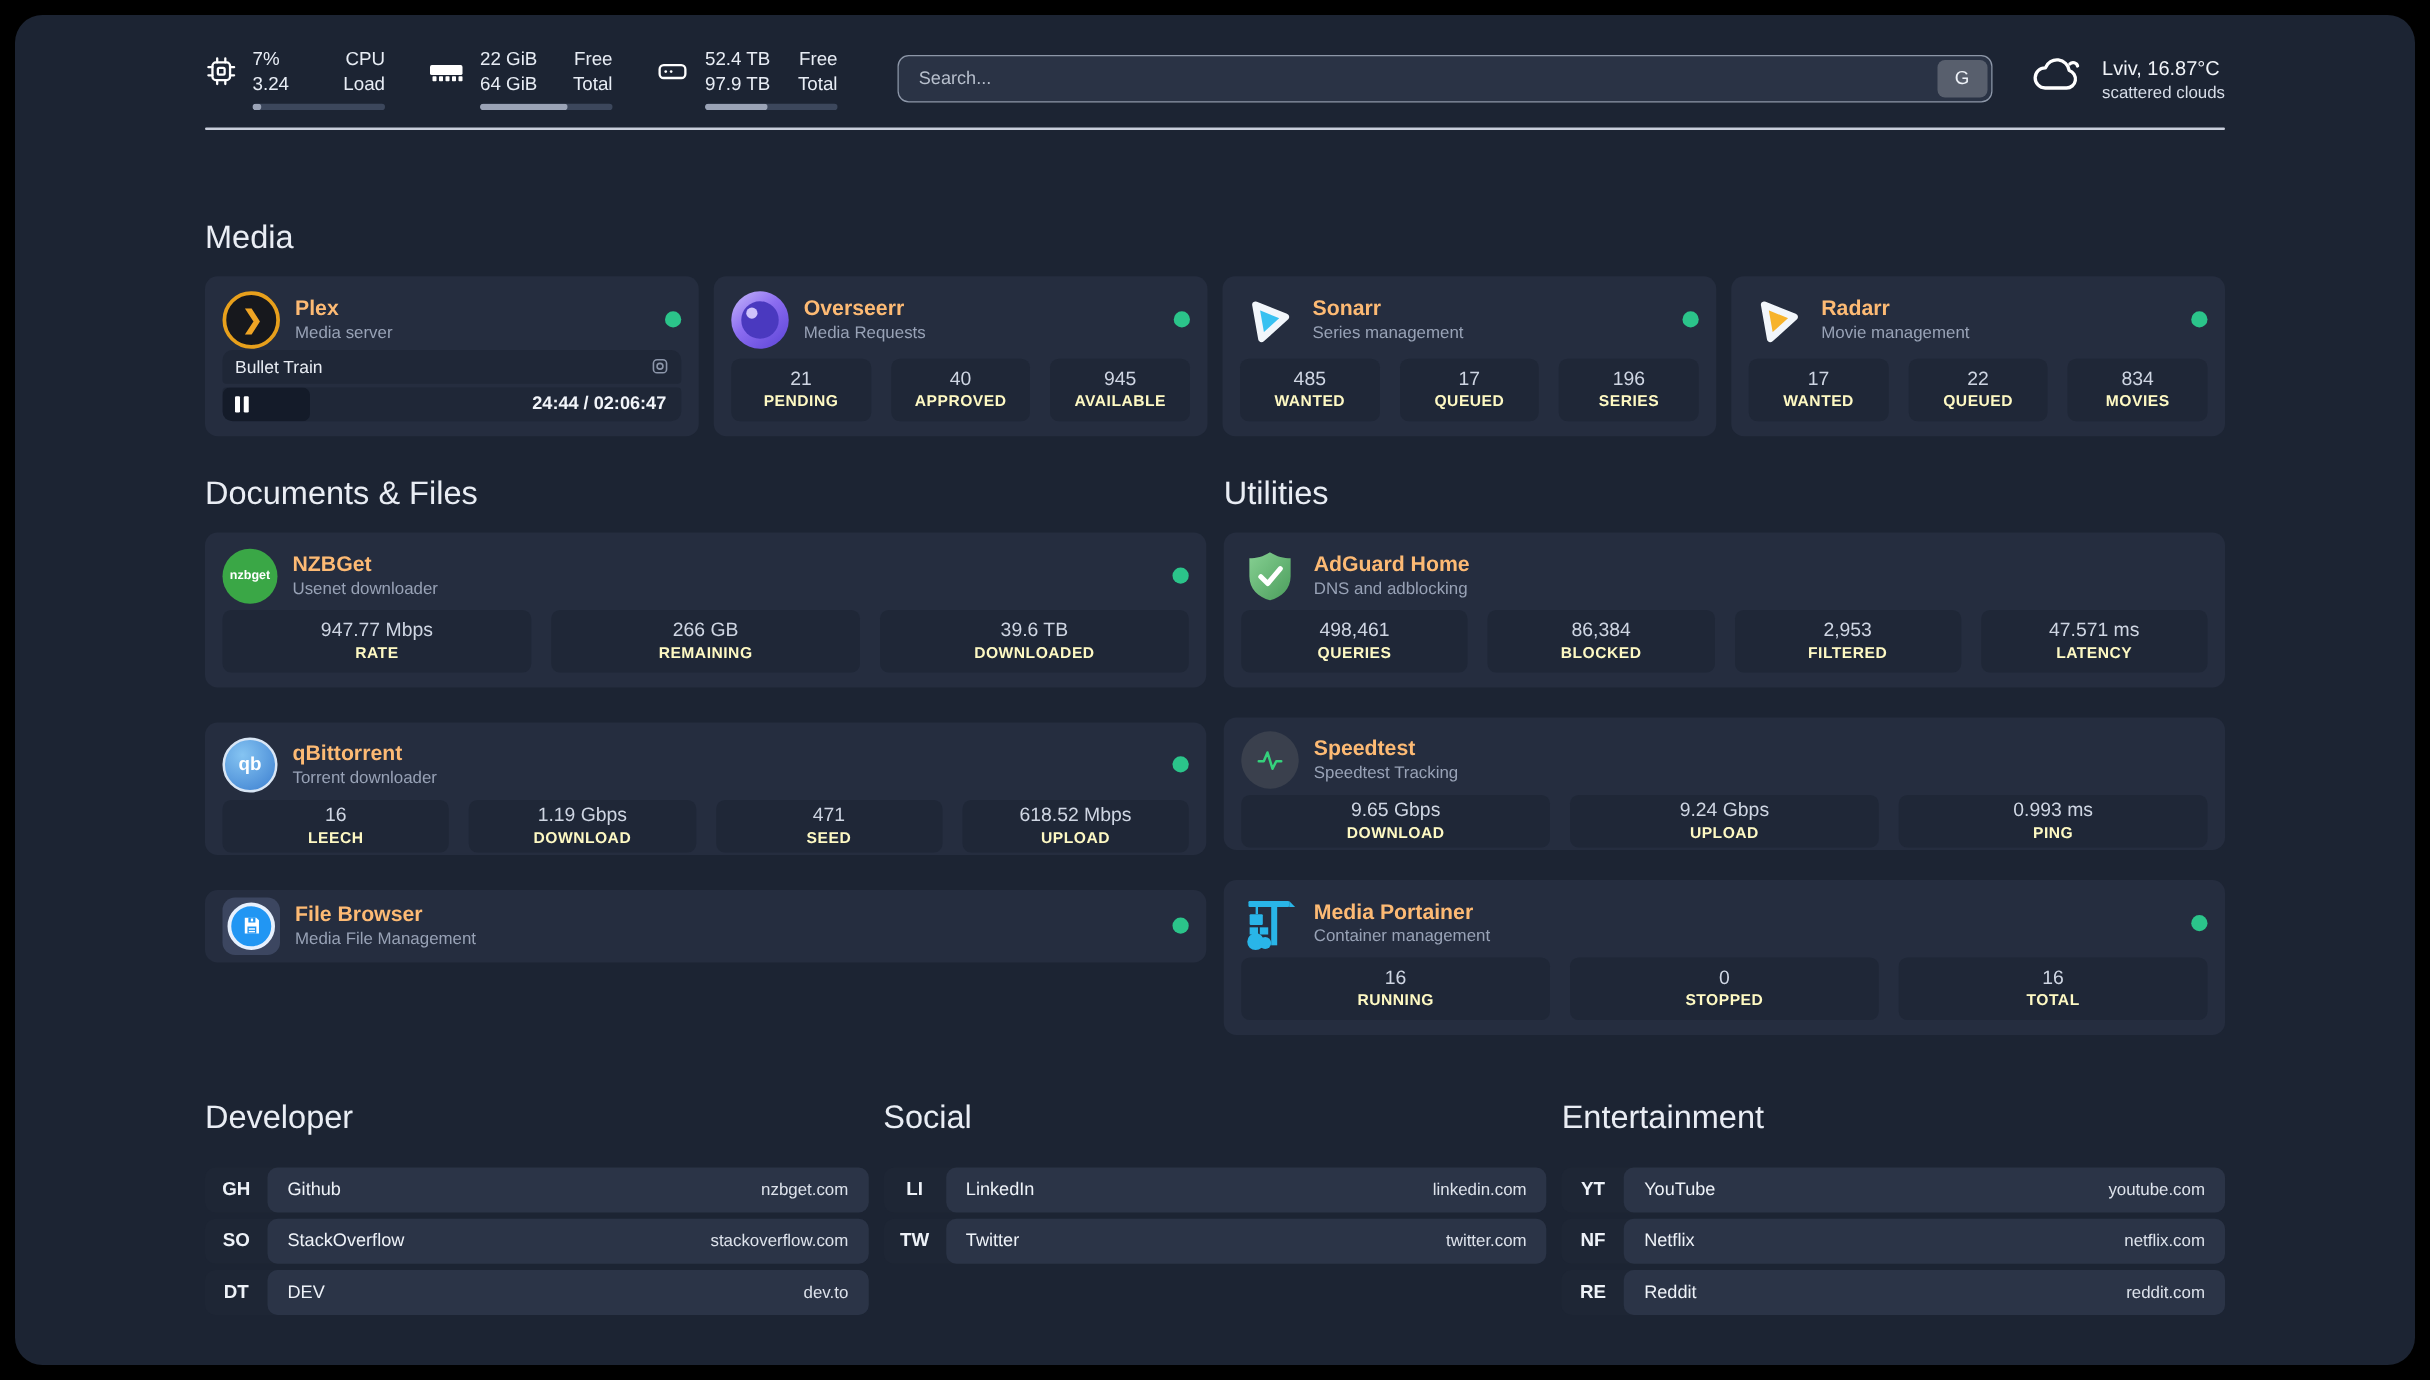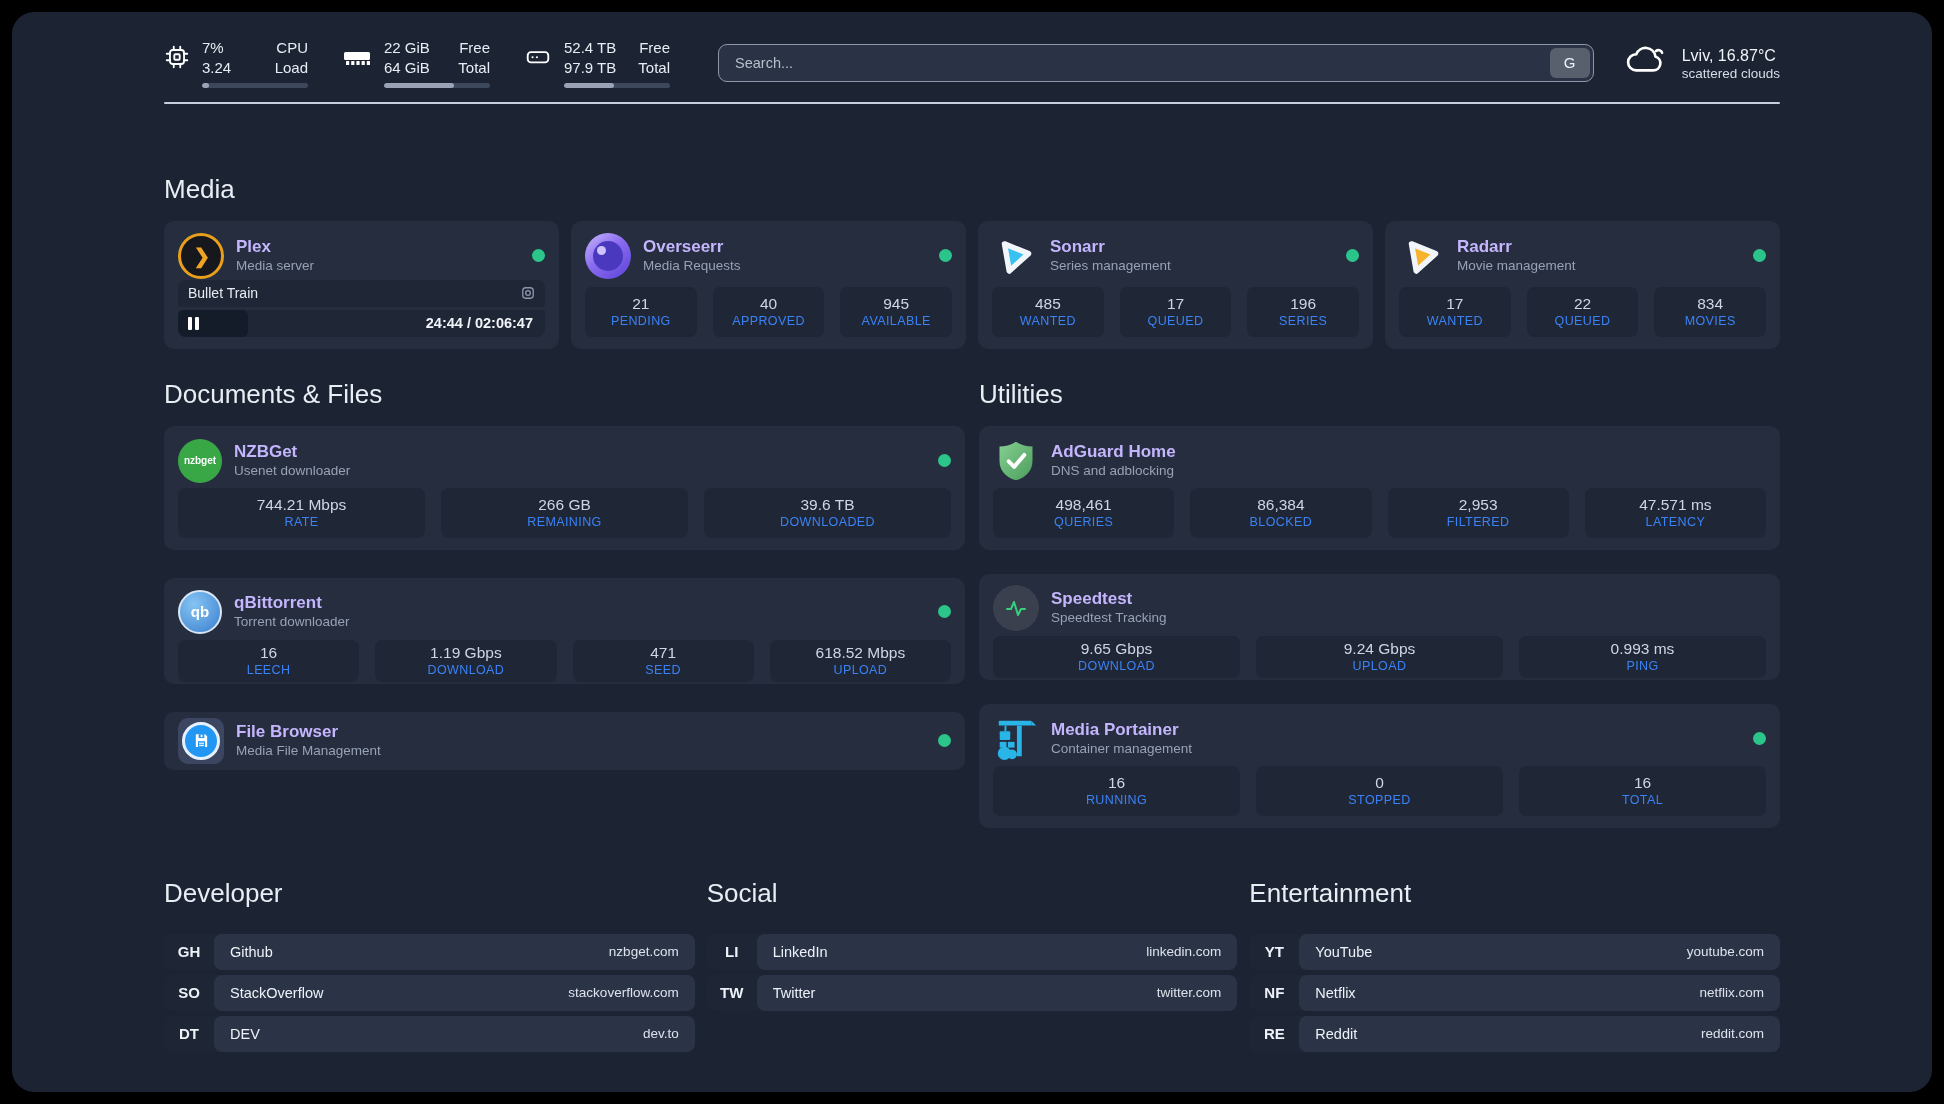--- a/index.html
+++ b/index.html
@@ -34,29 +34,29 @@
   .divider { height:2px; background:#c8cedb; margin-top:14px; border-radius:1px; }
 
   
   .section-title { font-size:26px; font-weight:500; color:#e9edf4; }
   .section-media { margin-top:70px; }
 
   .media-grid { display:grid; grid-template-columns:repeat(4,1fr); gap:12px; margin-top:16px; }
   .card { background:#252d3f; border-radius:10px; padding:12px 14px; display:flex; flex-direction:column; }
   .media-grid .card { height:128px; }
   .card-head { display:flex; align-items:center; gap:12px; min-height:46px; }
-  .meta-title { font-size:17px; font-weight:600; color:#c4b5fd; line-height:1.25; }
+  .meta-title { font-size:17px; font-weight:600; color:#fdba74; line-height:1.25; }
   .meta-sub { font-size:13.5px; color:#98a2b6; line-height:1.3; }
   .dot { width:13px; height:13px; border-radius:50%; background:#2bc48a; margin-left:auto; flex:none; }
 
   .stats { display:flex; gap:16px; margin-top:auto; }
   .stat { flex:1; height:50px; background:#1f2737; border-radius:7px; display:flex; flex-direction:column;
           align-items:center; justify-content:center; gap:1px; }
   .stat-value { font-size:15.5px; color:#cfd6e3; }
-  .stat-label { font-size:12.5px; font-weight:400; color:#3b82f6; letter-spacing:.4px; }
+  .stat-label { font-size:12.5px; font-weight:700; color:#fef9c3; letter-spacing:.4px; }
 
   
   .np { margin-top:auto; }
   .np-row1 { height:27px; background:#1f2737; border-radius:8px 8px 3px 3px; display:flex;
              align-items:center; justify-content:space-between; padding:0 10px; }
   .np-title { font-size:14px; color:#e8ecf3;text-align:right; }
   .np-row2 { position:relative; height:27px; background:#1f2737; border-radius:3px 3px 8px 8px;
              margin-top:3px; overflow:hidden; }
   .np-fill { position:absolute; top:0; bottom:0; left:0; background:#141b29; border-radius:6px;
              display:flex; align-items:center; padding-left:10px; }
@@ -346,21 +346,21 @@
               <span>nzbget</span>
             </div>
             <div>
               <div class="meta-title">NZBGet</div>
               <div class="meta-sub">Usenet downloader</div>
             </div>
             <div class="dot"></div>
           </div>
           <div class="stats">
             <div class="stat">
-              <div class="stat-value">744.21 Mbps</div>
+              <div class="stat-value">947.77 Mbps</div>
               <div class="stat-label">RATE</div>
             </div>
             <div class="stat">
               <div class="stat-value">266 GB</div>
               <div class="stat-label">REMAINING</div>
             </div>
             <div class="stat">
               <div class="stat-value">39.6 TB</div>
               <div class="stat-label">DOWNLOADED</div>
             </div>

